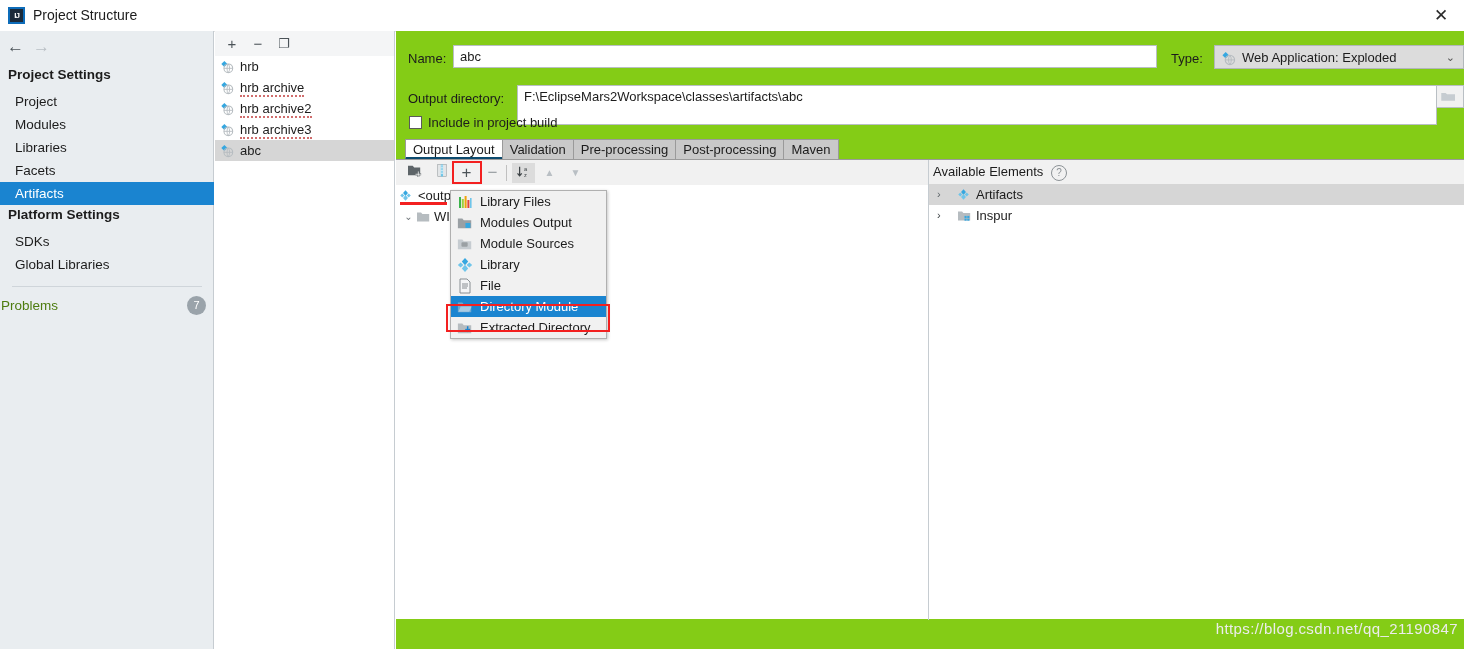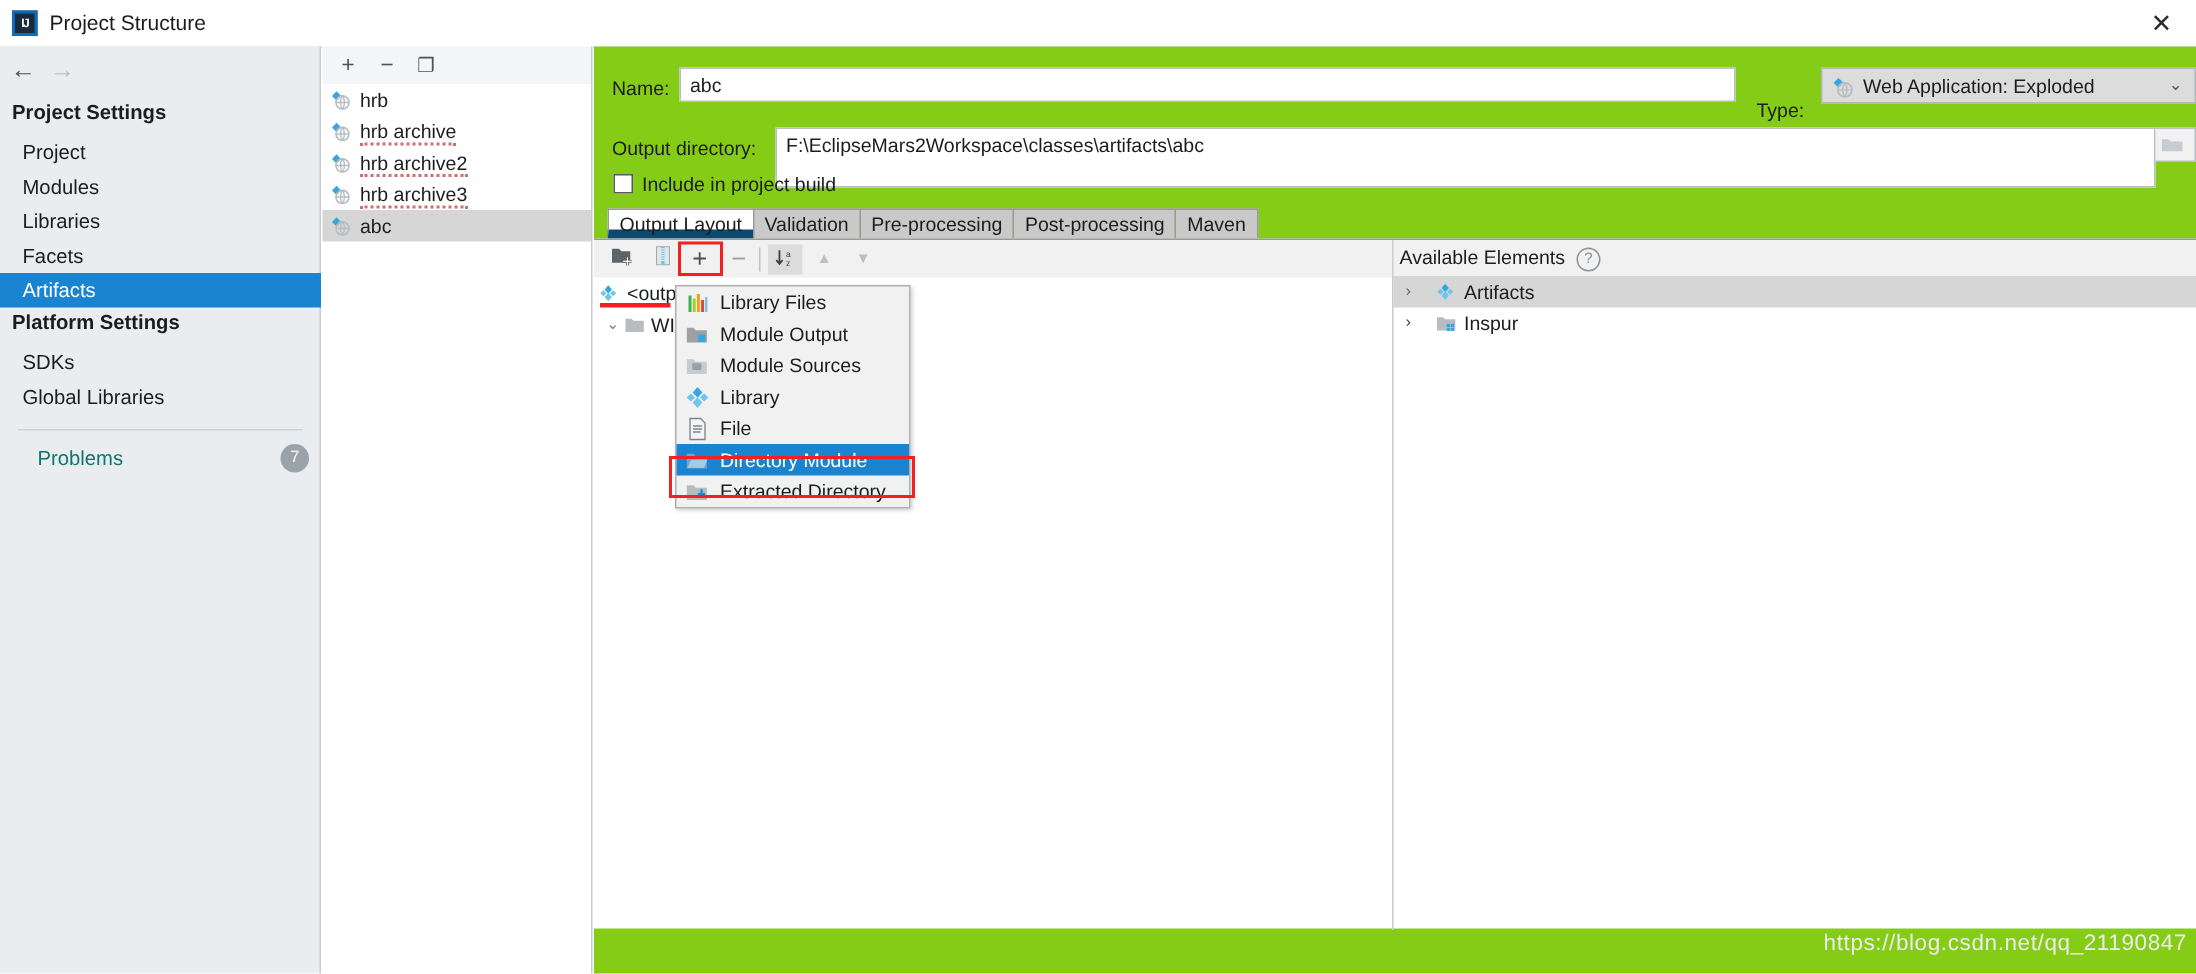--- a/index.html
+++ b/index.html
@@ -20,21 +20,21 @@
 
   
   .sidebar{position:absolute;left:0;top:31px;width:214px;height:618px;background:#e9edf0;border-right:1px solid #c6ccd1;box-sizing:border-box;}
   .nav-arrows{position:absolute;left:0;top:0;width:214px;height:32px;}
   .nav-back{position:absolute;left:7px;top:6px;font-size:17px;color:#4b5358;cursor:pointer;line-height:20px;}
   .nav-fwd{position:absolute;left:33px;top:6px;font-size:17px;color:#b9bfc4;cursor:pointer;line-height:20px;}
   .sb-group{position:absolute;left:0;width:214px;font-weight:bold;font-size:13.5px;color:#1c1c1c;}
   .sb-item{position:absolute;left:0;width:214px;height:23px;line-height:23px;padding-left:15px;box-sizing:border-box;font-size:13.5px;color:#1c1c1c;cursor:pointer;}
   .sb-item.sel{background:#1a84d0;color:#ffffff;}
   .sb-sep{position:absolute;left:12px;width:190px;height:1px;background:#cfd5da;}
-  .sb-problems{position:absolute;left:0;top:294px;width:214px;height:23px;line-height:23px;padding-left:25px;box-sizing:border-box;font-size:13.5px;color:#0f766e;cursor:pointer;}
+  .sb-problems{position:absolute;left:0;top:294px;width:214px;height:23px;line-height:23px;padding-left:1px;box-sizing:border-box;font-size:13.5px;color:#4d7c0f;cursor:pointer;}
   .sb-badge{position:absolute;left:187px;top:296px;width:19px;height:19px;border-radius:50%;background:#9aa3aa;color:#ffffff;font-size:11px;text-align:center;line-height:19px;}
 
   
   .artlist{position:absolute;left:215px;top:31px;width:180px;height:618px;background:#ffffff;border-right:1px solid #c6ccd1;box-sizing:border-box;}
   .al-toolbar{position:absolute;left:0;top:0;width:179px;height:25px;background:#f4f5f6;}
   .al-btn{position:absolute;top:2px;width:22px;height:21px;text-align:center;line-height:21px;color:#4b5358;cursor:pointer;font-size:15px;}
   .al-rows{position:absolute;left:0;top:25px;width:179px;}
   .al-row{position:relative;height:21px;line-height:21px;padding-left:25px;font-size:13px;color:#1c1c1c;cursor:pointer;box-sizing:border-box;}
   .al-row.sel{background:#d6d6d6;}
   .al-row .wavy{border-bottom:2px dotted #d06d6d;padding-bottom:0px;}
@@ -49,21 +49,21 @@
   .combo .ci{position:absolute;left:6px;top:5px;width:15px;height:15px;}
   .browse-btn{position:absolute;width:27px;height:23px;background:#f1f1f1;border:1px solid #b9bfc4;border-left:none;box-sizing:border-box;cursor:pointer;}
   .chk{position:absolute;width:13px;height:13px;border:1px solid #5a5a5a;background:#ffffff;box-sizing:border-box;cursor:pointer;}
   .chk.on:after{content:"";position:absolute;left:3px;top:0px;width:4px;height:8px;border:solid #1c1c1c;border-width:0 1.6px 1.6px 0;transform:rotate(42deg);}
   .chk-lbl{position:absolute;font-size:13px;color:#1c1c1c;}
 
   
   .tabs{position:absolute;left:9px;top:108px;height:21px;}
   .tab{position:relative;float:left;height:21px;line-height:20px;padding:0 7px;font-size:13px;background:#c9c9c9;border:1px solid #9a9a9a;border-right:none;box-sizing:border-box;cursor:pointer;color:#1c1c1c;}
   .tab:last-child{border-right:1px solid #9a9a9a;}
-  .tab.active{background:#ffffff;border-bottom:7px solid #0c4a6e;font-weight:normal;}
+  .tab.active{background:#ffffff;border-bottom:3px solid #0c4a6e;font-weight:normal;}
 
   
   .olpanel{position:absolute;left:0px;top:128px;width:1068px;height:460px;background:#ffffff;border-top:1px solid #9a9a9a;box-sizing:border-box;}
   .ol-toolbar{position:absolute;left:0;top:0;width:534px;height:25px;background:#f1f1f1;}
   .ol-btn{position:absolute;top:3px;width:23px;height:20px;text-align:center;line-height:20px;color:#4b5358;cursor:pointer;font-size:15px;}
   .ol-divider{position:absolute;top:5px;width:1px;height:16px;background:#c0c0c0;}
   .redbox{position:absolute;border:2px solid #f32020;box-sizing:border-box;pointer-events:none;}
   .redline{position:absolute;height:3px;background:#f32020;}
 
   .tree{position:absolute;left:0;top:25px;width:534px;}
@@ -170,21 +170,21 @@
         <span>abc</span>
       </div>
     </div>
   </div>
 
   <div class="main">
 
     <div class="lbl" style="left:12px;top:20px;">Name:</div>
     <div class="txtfield" style="left:57px;top:14px;width:704px;height:23px;">abc</div>
 
-    <div class="lbl" style="left:775px;top:20px;margin-top:15px;">Type:</div>
+    <div class="lbl" style="left:775px;top:20px;">Type:</div>
     <div class="combo" style="left:818px;top:14px;width:250px;height:24px;">
       <svg class="ci" viewBox="0 0 16 16">
         <path d="M5 1 L8.5 4.5 L5 8 L1.5 4.5 Z" fill="#35a7e0"></path>
         <circle cx="9.5" cy="9.5" r="5" fill="none" stroke="#b6bcc0" stroke-width="1.2"></circle>
         <path d="M4.5 9.5 h10 M9.5 4.5 c2 2.5 2 7.5 0 10 M9.5 4.5 c-2 2.5 -2 7.5 0 10" fill="none" stroke="#b6bcc0" stroke-width="1"></path>
       </svg>
       <span>Web Application: Exploded</span>
       <span class="caret">⌄</span>
     </div>
 
@@ -301,21 +301,21 @@
         <rect x="10.4" y="6" width="2" height="8" fill="#e0443e"></rect>
         <rect x="13" y="4" width="1.6" height="10" fill="#6fc5ea"></rect>
       </svg>
       <span>Library Files</span>
     </div>
     <div class="popup-item">
       <svg class="pi-icon" viewBox="0 0 18 16">
         <path d="M1 3 h5 l1.6 1.8 h8.4 v9.2 h-15 z" fill="#9aa0a4"></path>
         <rect x="9.5" y="8" width="5.5" height="5.5" fill="#35a7e0"></rect>
       </svg>
-      <span>Module Output</span>
+      <span>Modules Output</span>
     </div>
     <div class="popup-item">
       <svg class="pi-icon" viewBox="0 0 18 16">
         <path d="M1 3 h5 l1.6 1.8 h8.4 v9.2 h-15 z" fill="#c6ccd1"></path>
         <rect x="5" y="6" width="7" height="5" rx="1" fill="#9aa0a4"></rect>
       </svg>
       <span>Module Sources</span>
     </div>
     <div class="popup-item">
       <svg class="pi-icon" viewBox="0 0 16 16">

